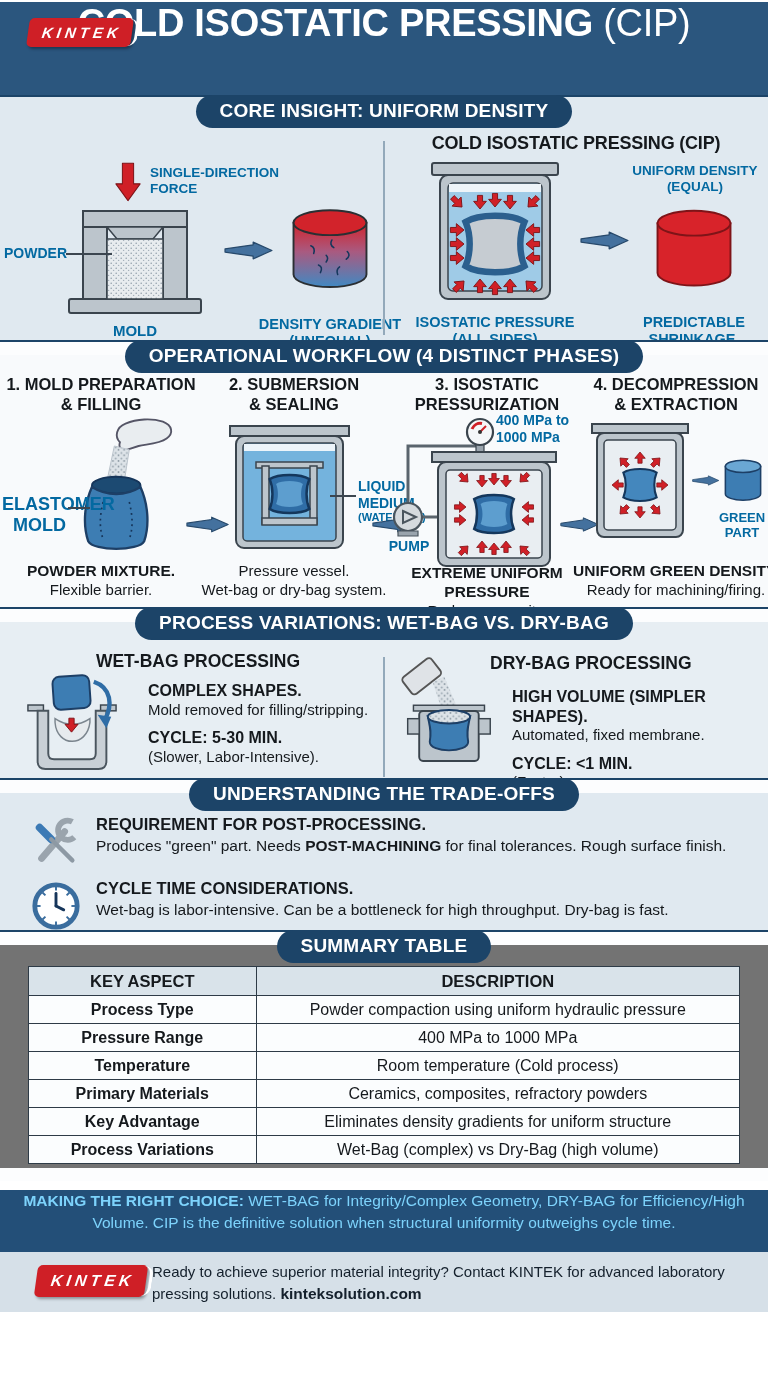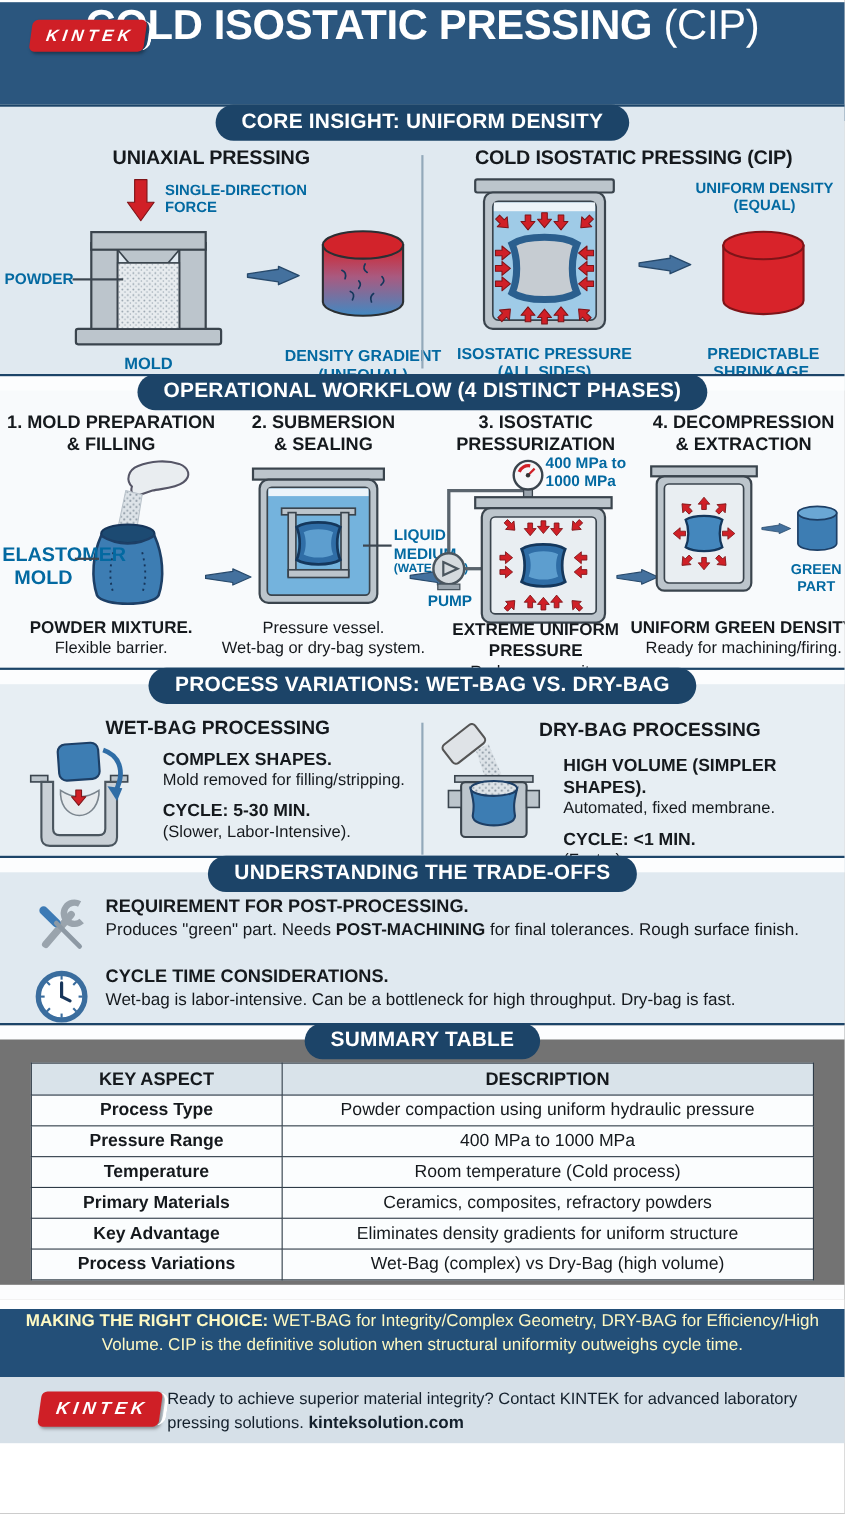--- a/index.html
+++ b/index.html
@@ -35,21 +35,21 @@
             border-right:3px solid #fff; border-radius:0 9px 9px 0; }
   .kintek.hdr { left:28px; top:16px; font-size:15px; letter-spacing:4px; padding:6px 10px 6px 14px; }
   .kintek.ftr { left:36px; top:13px; font-size:16px; letter-spacing:4px; padding:7px 11px 7px 15px; }
 
   
   .core      { height:260px; background:#e0e9f0; }
   .workflow  { height:282px; background:#f8fafc; }
   .variations{ height:186px; background:#e7eef3; }
   .tradeoffs { height:167px; background:#e0e9f0; }
   .summary   { height:251px; background:#737373; }
-  .choice    { height:62px;  background:#234f78; color:#fef9c3; }
+  .choice    { height:62px;  background:#234f78; color:#7dd3fc; }
   .footer    { height:60px;  background:#d6e0e8; }
 
   
   svg { display:block; overflow:visible; }
   .ra { fill:#d02027; stroke:#7e1418; stroke-width:1.1; stroke-linejoin:round; }
   .dart { fill:#44719e; stroke:#27496b; stroke-width:1.2; stroke-linejoin:round; }
   .metal { fill:#bcc5cc; stroke:#3a444d; stroke-width:2; }
   .metal-thin { fill:#bcc5cc; stroke:#3a444d; stroke-width:1.5; }
 
   
@@ -100,21 +100,20 @@
     </div>
     <div class="title2"><span class="b">COLD ISOSTATIC PRESSING</span><span class="light"> (CIP)</span></div>
   </div>
 
   <div class="sec core">
     <div class="rule"></div>
     <div class="pill">CORE INSIGHT: UNIFORM DENSITY</div>
     <div class="vdiv" style="left:383px; top:46px; height:194px;"></div>
 
     <div class="abs" style="left:0; top:0; width:384px; height:260px;">
-      <div class="abs h-title" style="left:0; top:38px; width:384px;">UNIAXIAL PRESSING</div>
       <svg class="abs" style="left:114px; top:64px;" width="28" height="46" viewBox="0 0 30 44">
         <path class="ra" d="M9,2 h12 v22 h7 L15,42 2,24 h7 z"></path>
       </svg>
       <div class="abs lbl" style="left:150px; top:70px;">
         <div>SINGLE-DIRECTION</div>
         <div>FORCE</div>
       </div>
       <svg class="abs" style="left:55px; top:112px;" width="160" height="110" viewBox="0 0 160 110">
         <rect class="metal" x="14" y="92" width="132" height="14" rx="2"></rect>
         <rect class="metal" x="28" y="14" width="24" height="78"></rect>

